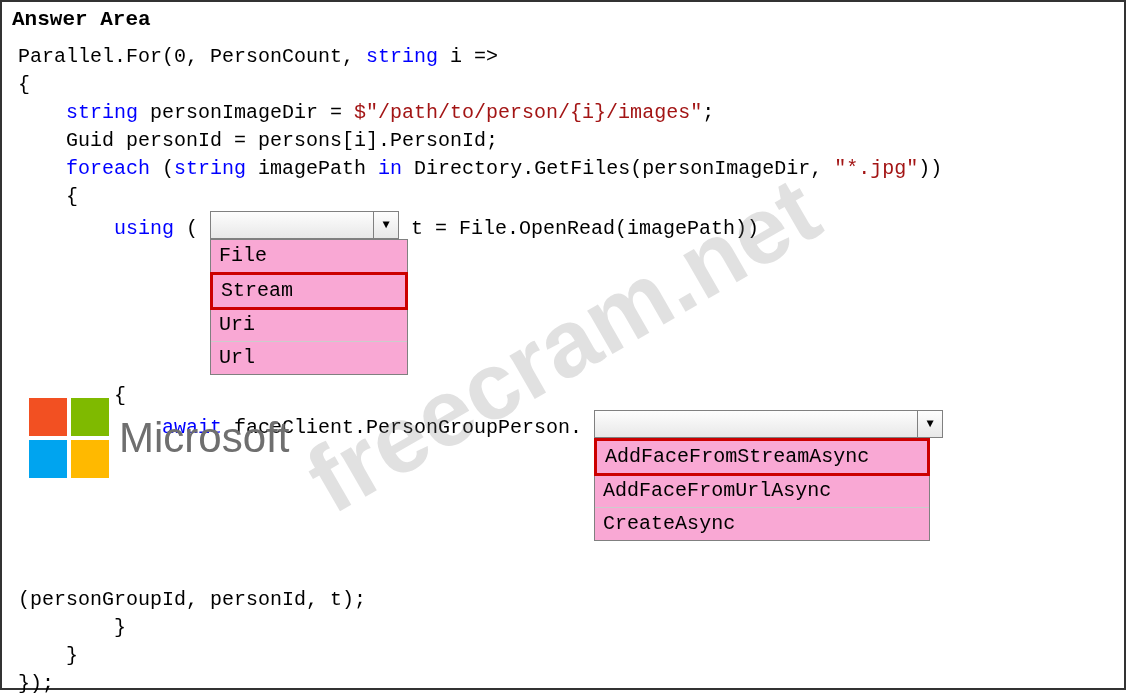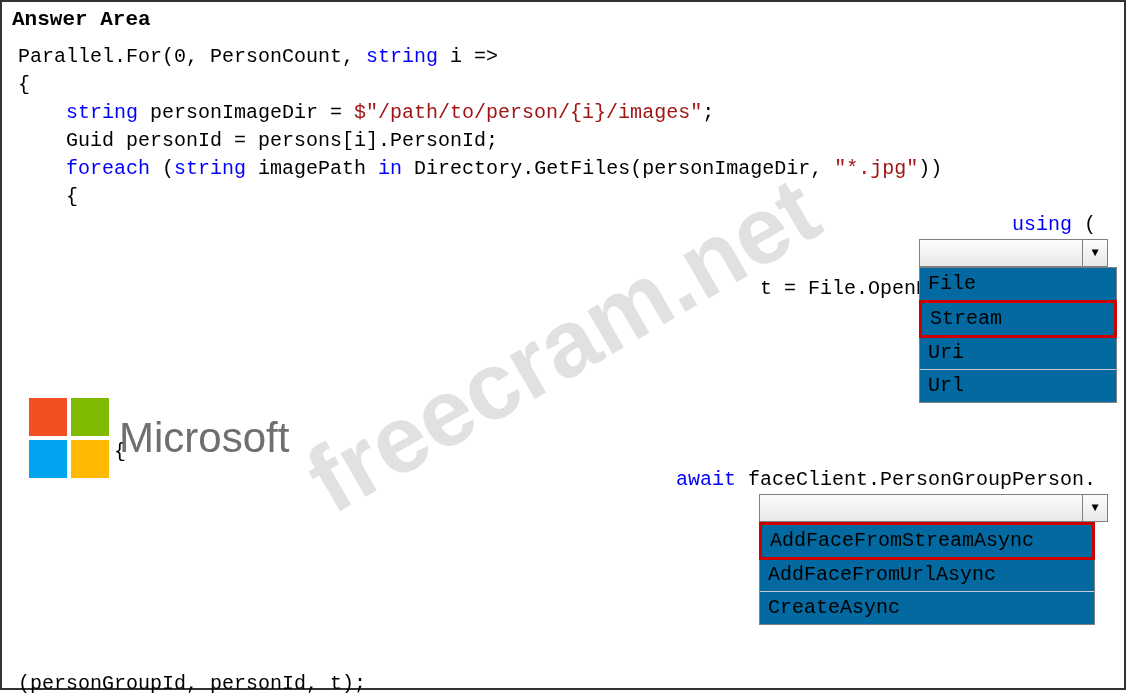--- a/index.html
+++ b/index.html
@@ -58,21 +58,21 @@
       height: 100%;
       border-left: 1px solid #808080;
       display: flex;
       align-items: center;
       justify-content: center;
       font-size: 12px;
       color: #000;
     }
     .combo-list {
       border: 1px solid #808080;
-      background: #0369a1;
+      background: #f9a8d4;
       position: absolute;
       top: 28px;
       left: 0;
       box-sizing: border-box;
     }
     .combo-item {
       padding: 2px 8px;
       border-bottom: 1px solid #ccc;
       font-family: Consolas, 'Courier New', monospace;
       font-size: 20px;
@@ -121,21 +121,21 @@
     .sq-b { background: #00a4ef; }
     .sq-y { background: #ffb900; }
     .mslogo-text {
       font-family: 'Segoe UI', Arial, sans-serif;
       font-size: 42px;
       color: #6f6f6f;
       margin-left: 10px;
       font-weight: 500;
     }
     .line { white-space: pre; }
-    .line-combo { display: flex; align-items: flex-end; flex-direction: column; }
+    .line-combo { display: flex; align-items: center; }
     .pre-text { white-space: pre; }
     .block-after-combo1 { margin-top: 135px; }
   </style>
 </head>
 <body>
 
 <div class="container">
   <div class="title">Answer Area</div>
 
   <div class="watermark">freecram.net</div>

